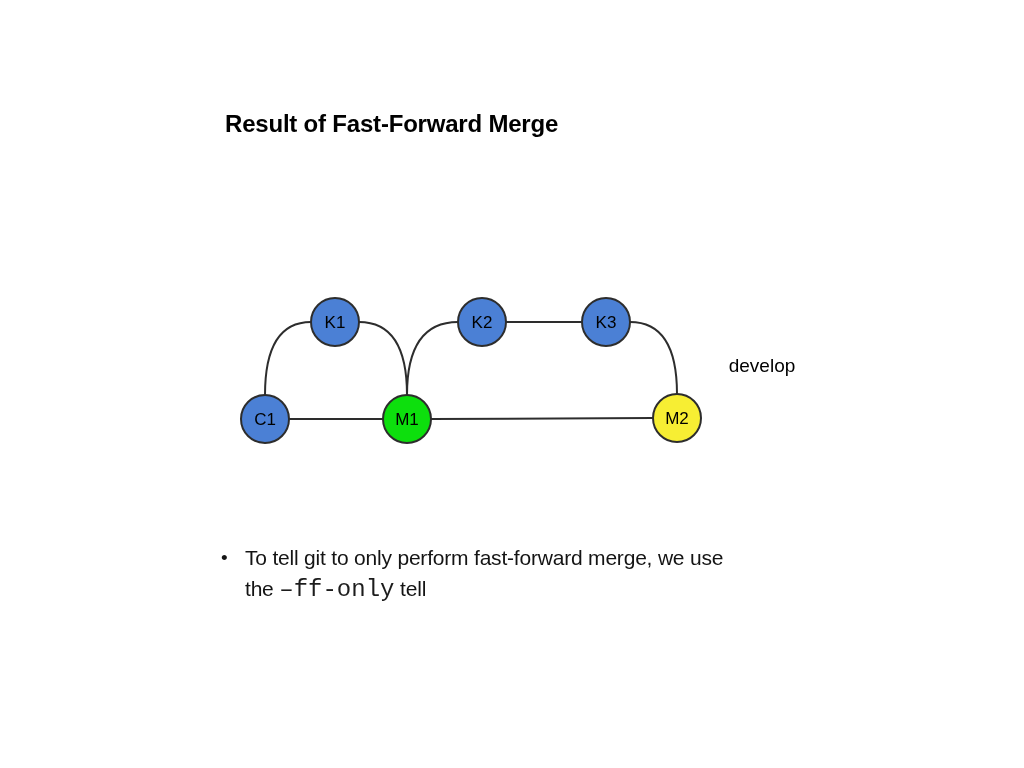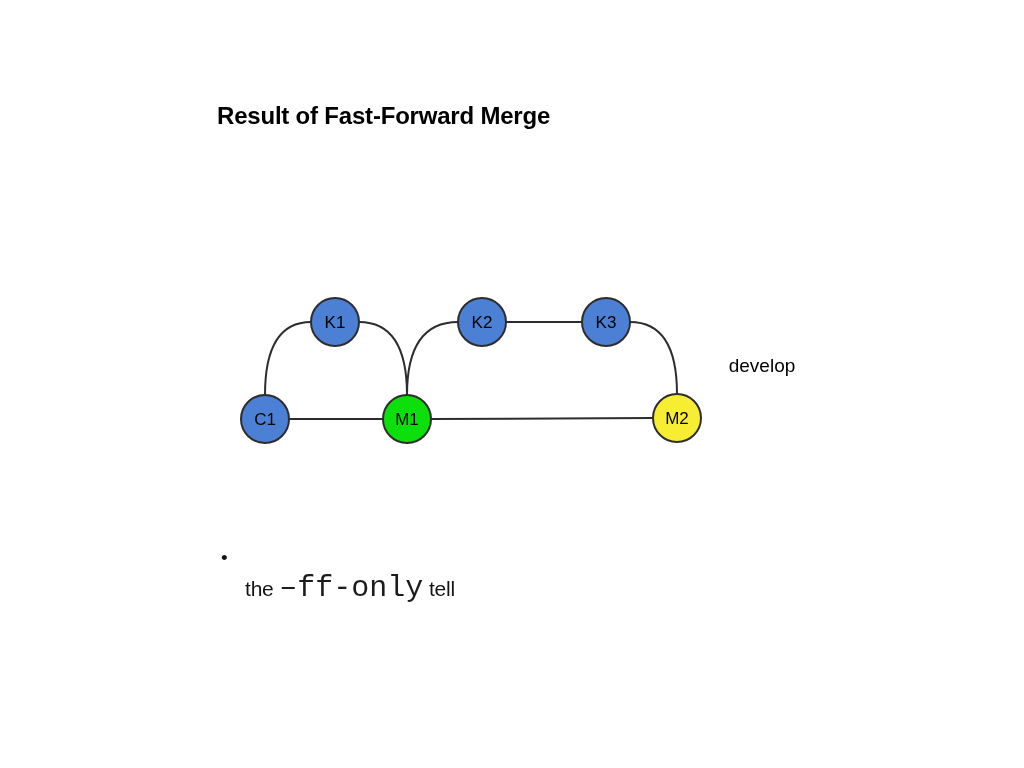--- a/index.html
+++ b/index.html
@@ -12,21 +12,21 @@
     width: 1024px;
     height: 768px;
     background: #ffffff;
     overflow: hidden;
     font-family: "Liberation Sans", sans-serif;
   }
   .title {
     position: absolute;
     left: 209px;
     top: 94px;
-    margin: 8px;
+    margin: 16px;
     font-size: 24px;
     font-weight: 700;
     letter-spacing: -0.2px;
     color: #000000;
     font-family: "Liberation Sans", sans-serif;
   }
   .diagram-svg {
     position: absolute;
     left: 220px;
     top: 270px;
@@ -49,21 +49,21 @@
     margin: 0;
     font-size: 21px;
     line-height: 31px;
     letter-spacing: -0.2px;
     max-width: 600px;
     color: #141414;
     font-family: "Liberation Sans", sans-serif;
   }
   .mono-code {
     font-family: "Liberation Mono", monospace;
-    font-size: 30px;
+    font-size: 24px;
     letter-spacing: 0px;
     color: #1c1c1c;
   }
 </style>
 </head>
 <body>
 
 <div class="slide">
 
   <h1 class="title">Result of Fast-Forward Merge</h1>
@@ -98,16 +98,16 @@
       </g>
       <g>
         <circle cx="677" cy="418" r="24" fill="#f7ee33" stroke="#2d2d2d" stroke-width="2"></circle>
         <text x="677" y="418" dy="0.35em" text-anchor="middle" fill="#000000" font-size="17" font-family="&quot;Liberation Sans&quot;, sans-serif">M2</text>
       </g>
       <text x="762" y="372" text-anchor="middle" fill="#000000" font-size="19" font-family="&quot;Liberation Sans&quot;, sans-serif">develop</text>
     </svg>
 
   <div class="bullet-block">
     <span class="bullet-marker">•</span>
-    <p class="bullet-text"><br><span>the </span><code class="mono-code">–ff-only</code><span> tell</span></p>
+    <p class="bullet-text"><span>To tell git to only perform fast-forward merge, we use</span><br><span>the </span><code class="mono-code">–ff-only</code><span> tell</span></p>
   </div>
 
 </div>
 
 </body></html>

